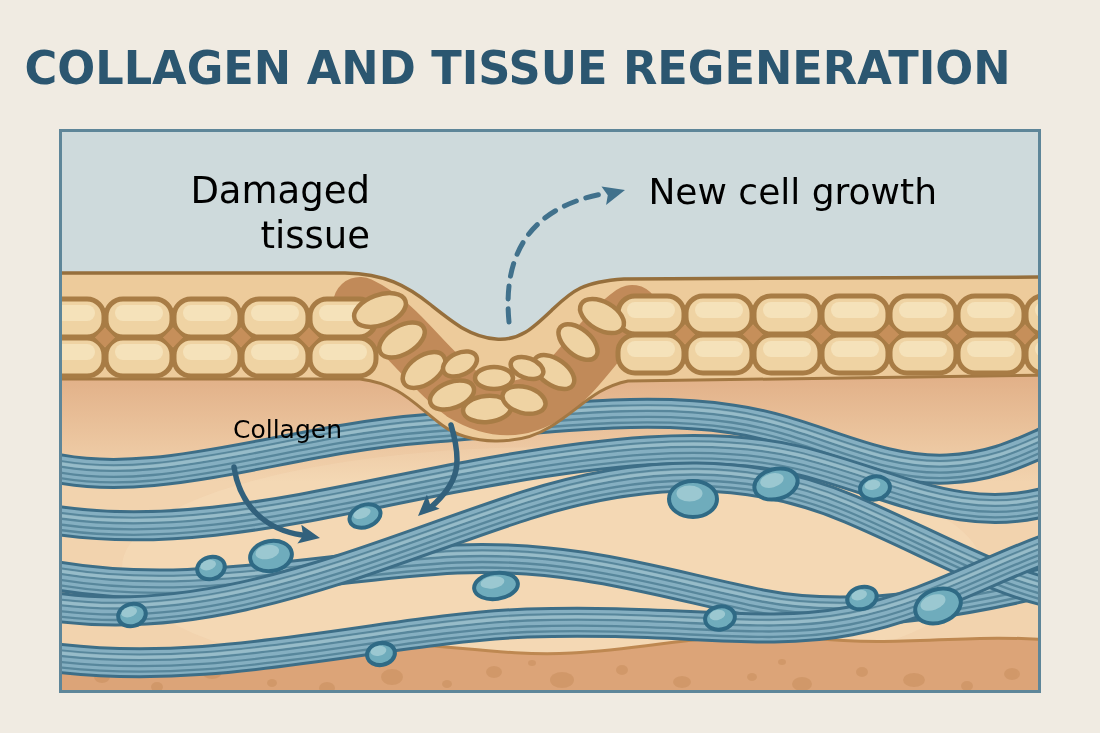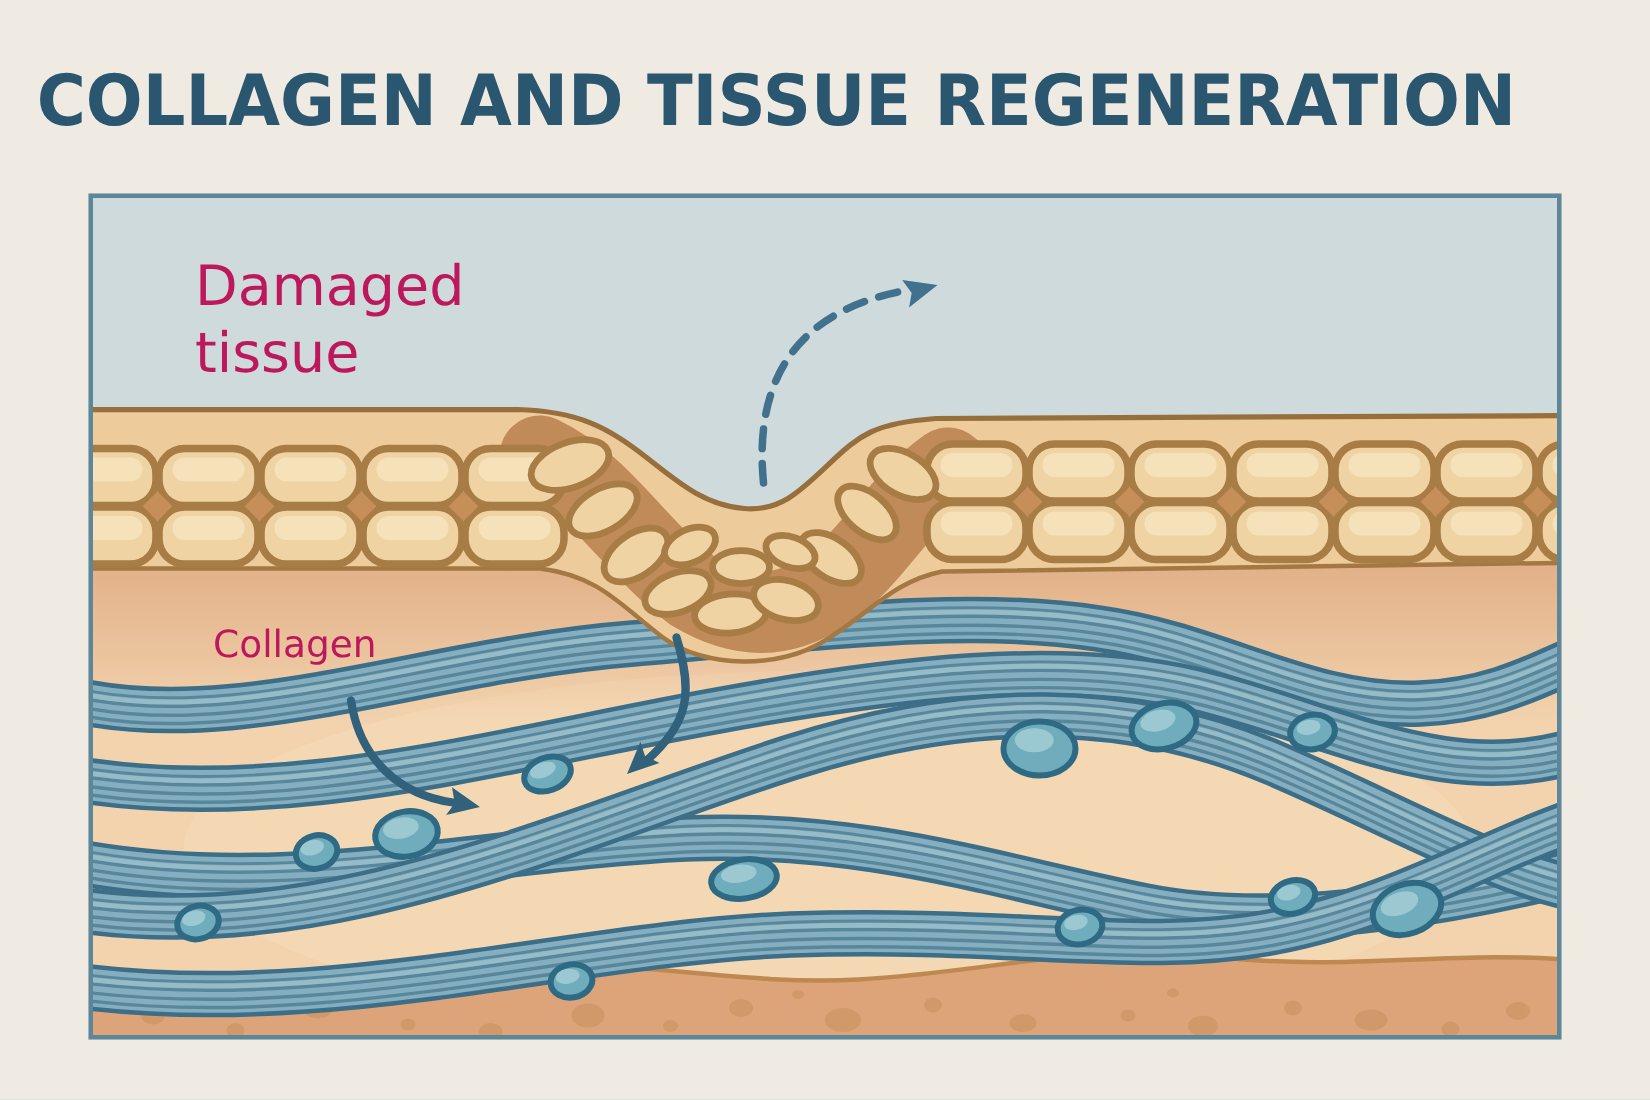--- a/index.html
+++ b/index.html
@@ -19,21 +19,21 @@
     white-space:nowrap;
   }
   .panel{
     position:absolute;left:59px;top:129px;
     width:976px;height:558px;
     border:3px solid #5E8699;
     background:#CEDADC;
   }
   .panel svg{display:block;width:976px;height:558px;}
   .diagram-label{
-    position:absolute;color:#be185d;text-align:left;
+    position:absolute;color:#000000;text-align:right;
     line-height:1.22;pointer-events:none;
   }
   .lbl-damaged{left:68px;top:36px;width:240px;font-size:37px;}
   .lbl-newcell{left:575px;top:38px;width:300px;font-size:36px;white-space:nowrap;}
   .lbl-collagen{left:80px;top:283px;width:200px;font-size:25px;}
 
   
   .f-out{fill:none;stroke:#3D6E87;stroke-width:31;}
   .f-fill{fill:none;stroke:#85AFC1;stroke-width:25;}
   .f-st{fill:none;stroke:#4C7D92;stroke-width:2.3;opacity:.8;}
@@ -303,15 +303,16 @@
           <polygon class="sarr-head" points="0,0 -21,-9 -17,1 -21,10" transform="translate(258,406) rotate(12)"></polygon>
         </g>
         <g>
           <path class="sarr" d="M 389,293 C 400,330 398,350 368,376"></path>
           <polygon class="sarr-head" points="0,0 -21,-9 -17,1 -21,10" transform="translate(356,384) rotate(138)"></polygon>
         </g>
       </g>
     </svg>
 
     <div class="diagram-label lbl-damaged">Damaged tissue</div>
+    <div class="diagram-label lbl-newcell">New cell growth</div>
     <div class="diagram-label lbl-collagen">Collagen</div>
   </div>
 </div>
 
 </body></html>

